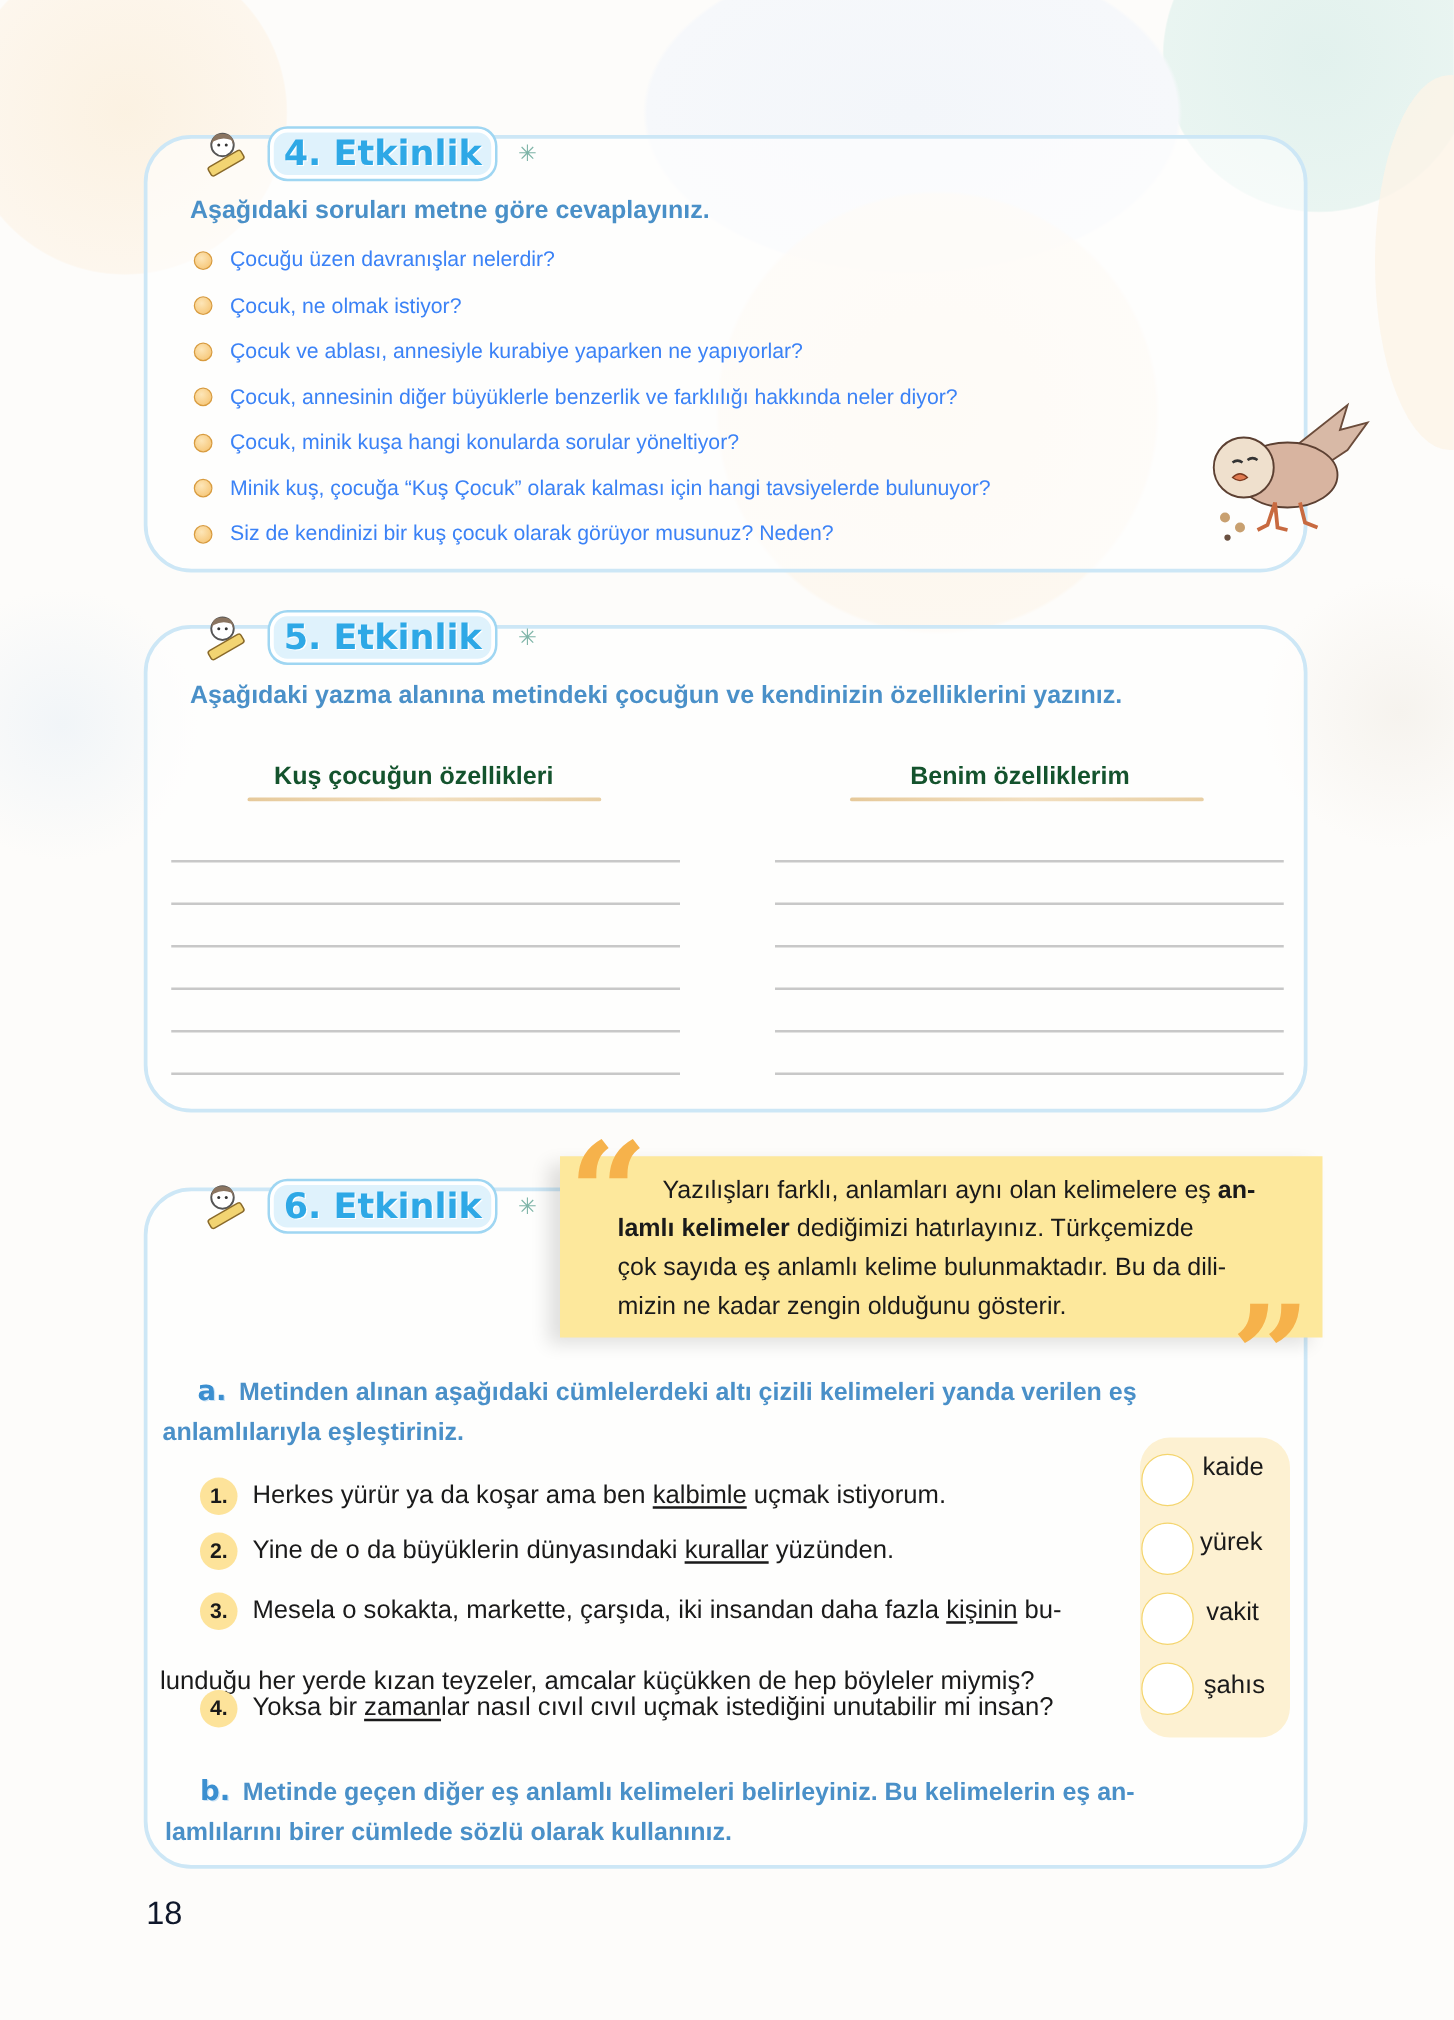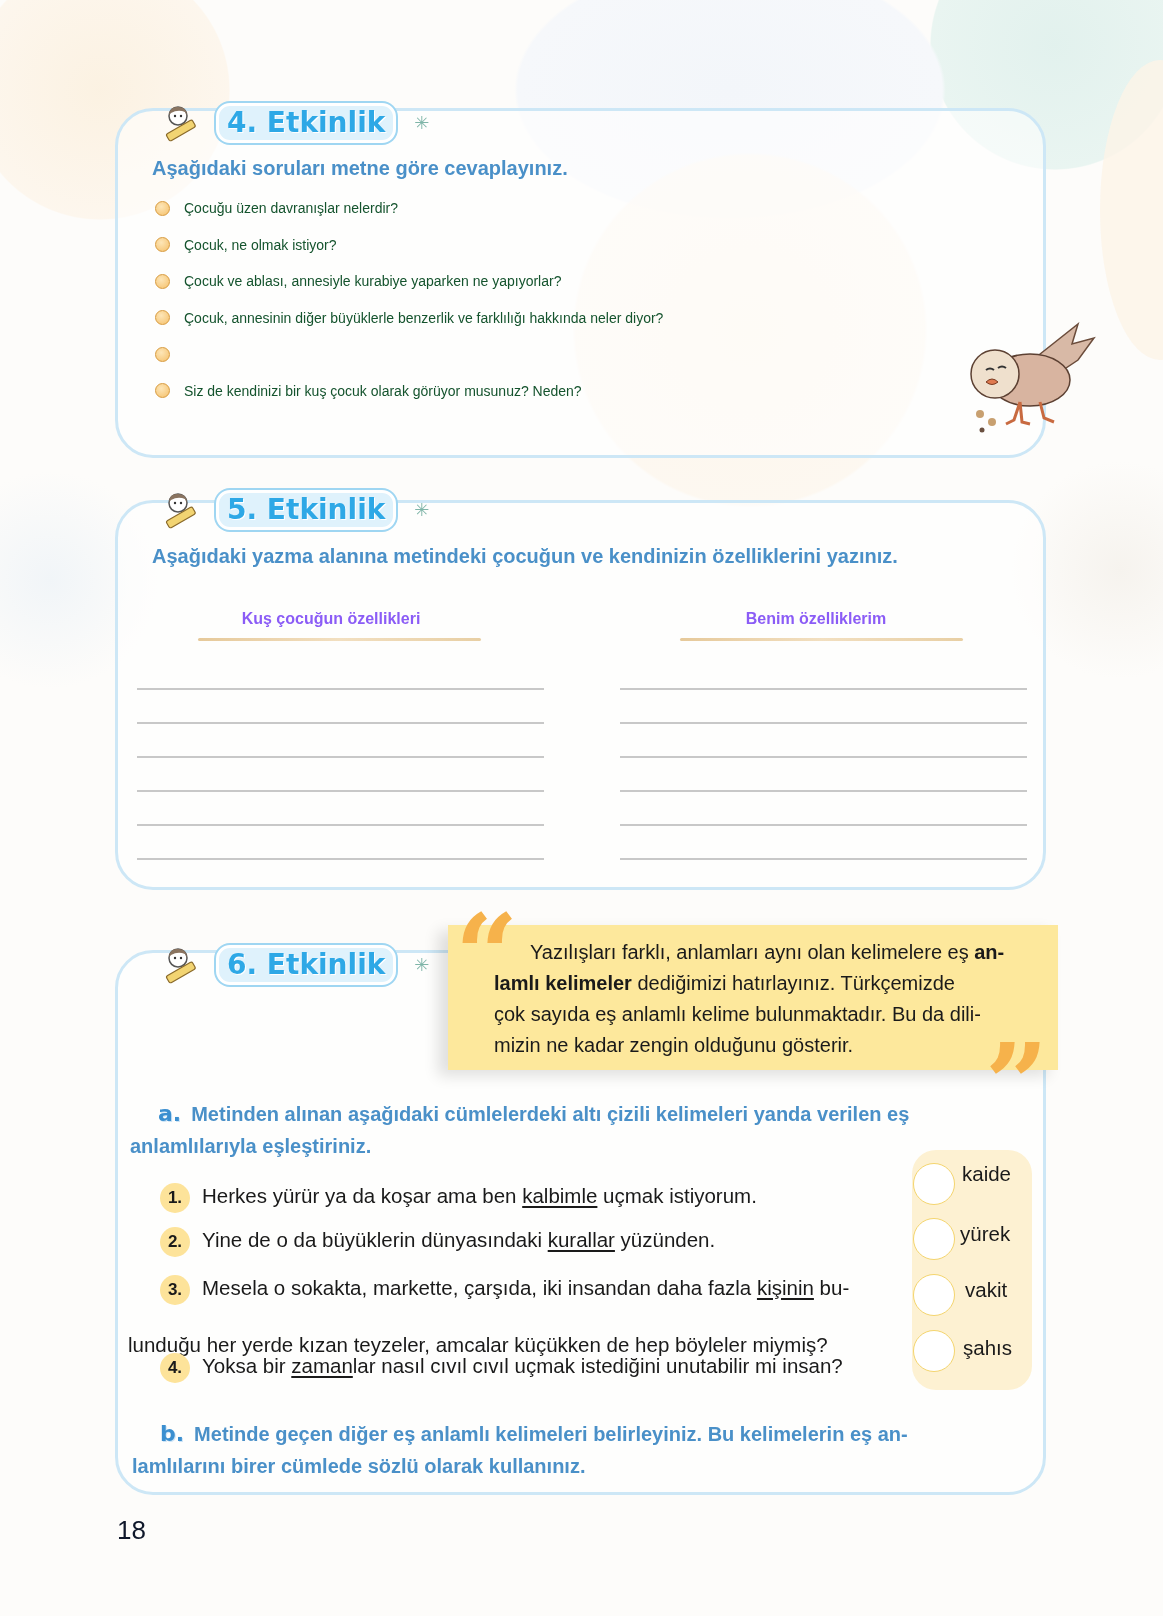--- a/index.html
+++ b/index.html
@@ -60,34 +60,34 @@
   .heading-blue {
     position: absolute;
     color: #4a90c8;
     font-weight: bold;
     font-size: 20px;
   }
   .qlist { position: absolute; left: 155px; top: 190px; list-style: none; }
   .qlist li {
     display: flex; align-items: center;
     height: 36.5px;
-    font-size: 14px;
-    color: #14532d;
+    font-size: 17px;
+    color: #3b82f6;
   }
   .bullet {
     width: 15px; height: 15px; border-radius: 50%;
     background: radial-gradient(circle at 40% 35%, #fde6b8, #f5c06a);
     border: 1.5px solid #d89b3e;
     margin-right: 14px; flex-shrink: 0;
   }
 
   .bird { position: absolute; left: 960px; top: 322px; width: 140px; height: 118px; }
 
   .col-title {
-    position: absolute; font-weight: bold; font-size: 16px; color: #8b5cf6; text-align: center;
+    position: absolute; font-weight: bold; font-size: 20px; color: #14532d; text-align: center;
   }
   .col-underline {
     position: absolute; height: 3px;
     background: linear-gradient(90deg, #e6c99a, #f2dfc0 50%, #e8cfa4);
     border-radius: 2px;
   }
   .write-line { position: absolute; height: 2px; background: #c8c8c8; }
 
   .note {
     position: absolute; left: 448px; top: 925px; width: 610px; height: 145px;
@@ -168,20 +168,25 @@
   <li>
       <span class="bullet"></span>
       <span>Çocuk ve ablası, annesiyle kurabiye yaparken ne yapıyorlar?</span>
     </li>
   <li>
       <span class="bullet"></span>
       <span>Çocuk, annesinin diğer büyüklerle benzerlik ve farklılığı hakkında neler diyor?</span>
     </li>
   <li>
       <span class="bullet"></span>
+      <span>Çocuk, minik kuşa hangi konularda sorular yöneltiyor?</span>
+    </li>
+  <li>
+      <span class="bullet"></span>
+      <span>Minik kuş, çocuğa “Kuş Çocuk” olarak kalması için hangi tavsiyelerde bulunuyor?</span>
     </li>
   <li>
       <span class="bullet"></span>
       <span>Siz de kendinizi bir kuş çocuk olarak görüyor musunuz? Neden?</span>
     </li>
 </ul>
 <div class="bird">
   <svg width="140" height="118" viewBox="0 0 140 118">
     <path d="M70 40 L118 2 L112 22 L134 16 L118 38 L100 50 Z" fill="#d8b9a6" stroke="#6b4c3b" stroke-width="1.5"></path>
     <ellipse cx="70" cy="58" rx="40" ry="26" fill="#d8b4a0" stroke="#5c4032" stroke-width="1.5"></ellipse>

